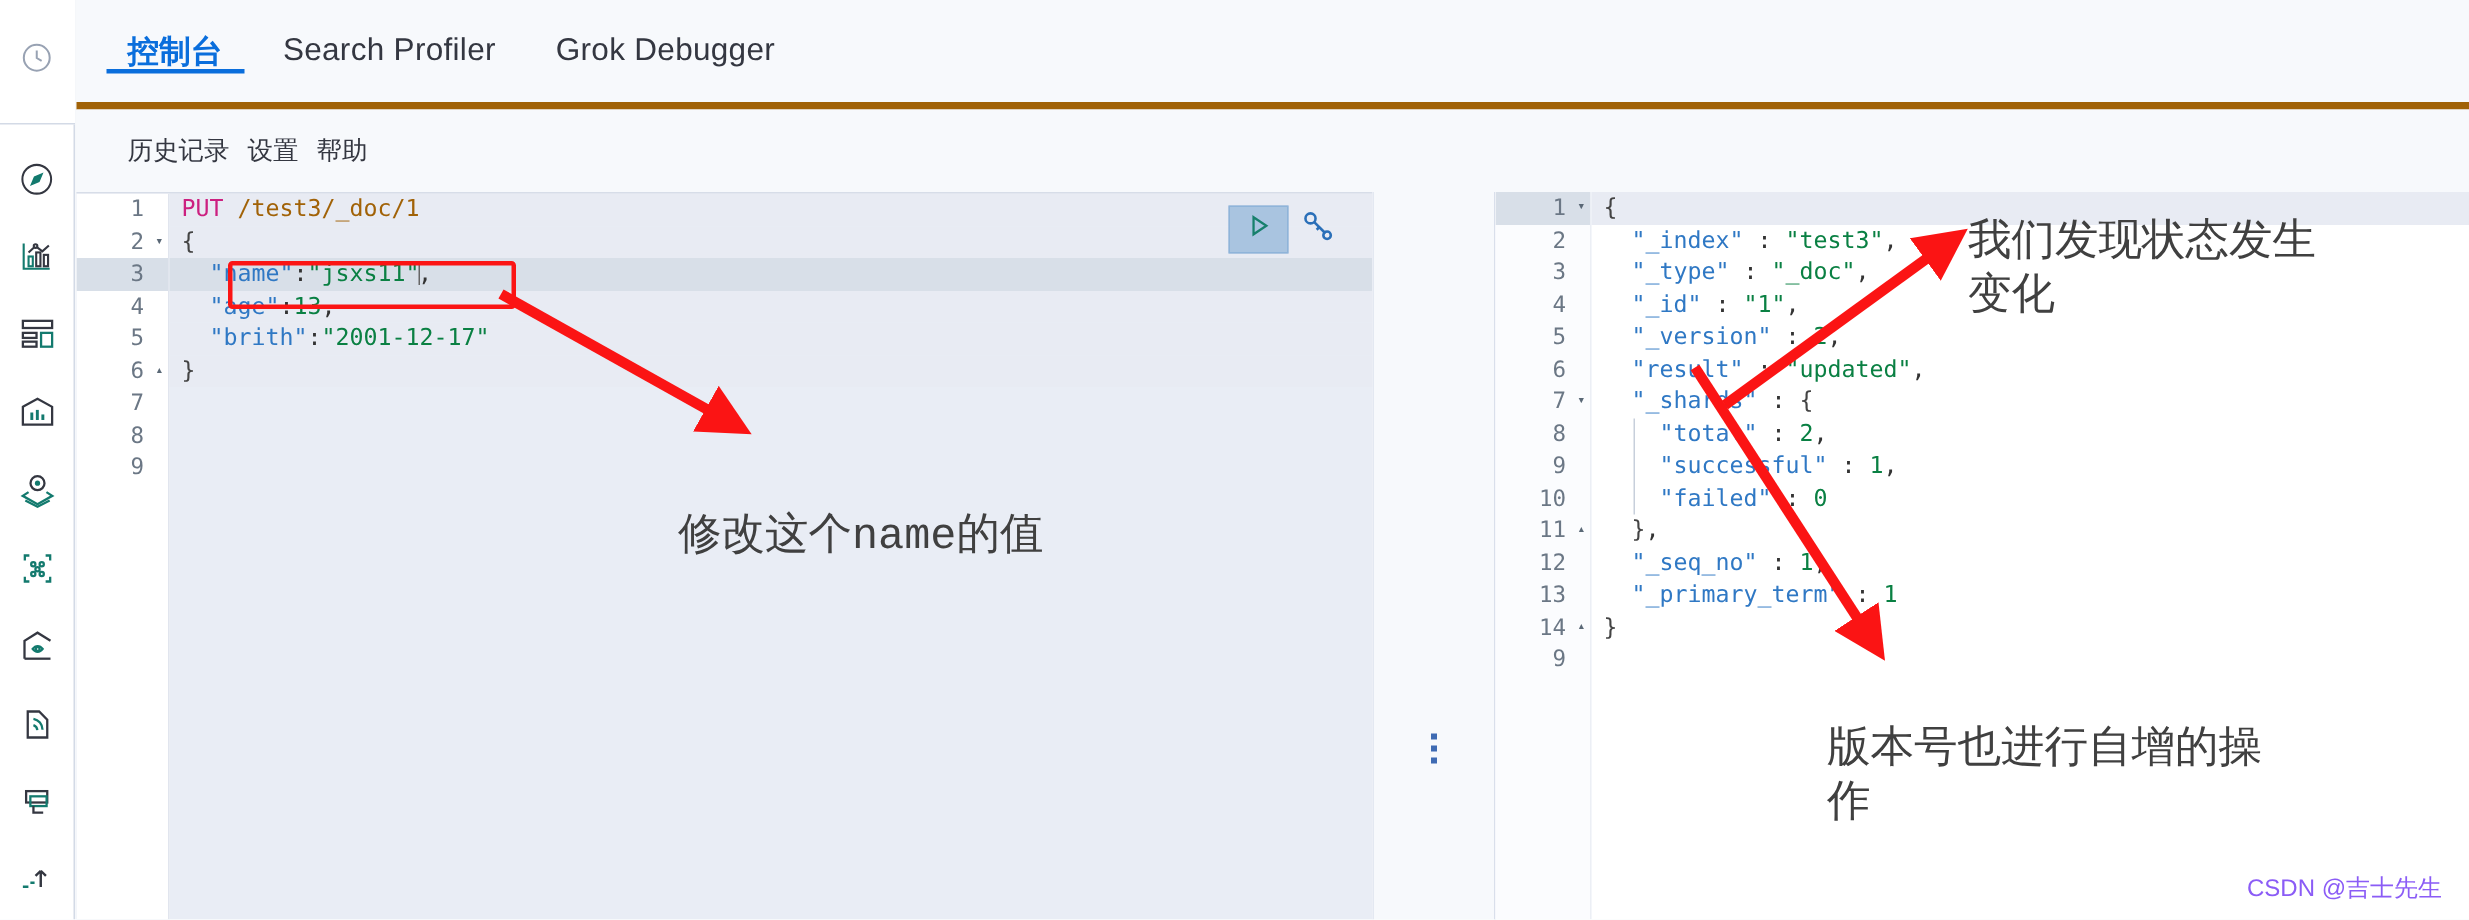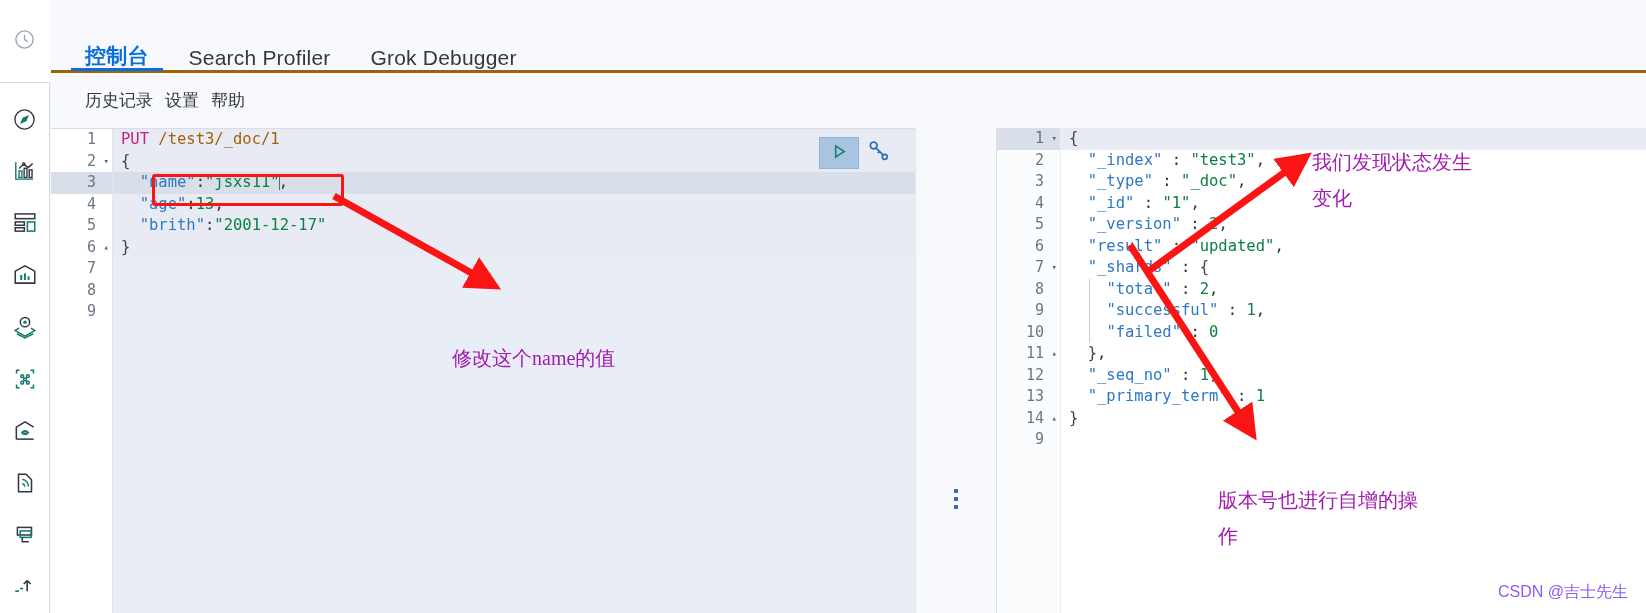--- a/index.html
+++ b/index.html
@@ -32,22 +32,22 @@
 
   
   .main {
     position: absolute; left: 51px; top: 0; right: 0; bottom: 0;
     background: #f7f9fc;
   }
 
   
   .tabbar {
     height: 73px; background: #f7f9fc;
-    border-bottom: 3px solid #a16207;
-    display: flex; align-items: flex-end; padding-left: 20px;
+    border-bottom: 5px solid #a16207;
+    display: flex; align-items: center; padding-left: 20px;
   }
   .tab {
     display: flex; align-items: center;
     padding: 0 14px; margin-right: 12px;
     font-size: 21px; color: #343741;
     position: relative; cursor: pointer;
     letter-spacing: .2px;
   }
   .tab.active { color: #0a6edc; font-weight: 600; }
   .tab.active::after {
@@ -156,24 +156,24 @@
     width: 40px; height: 32px;
     background: #a9c4e0; border: 1px solid #8fb4d9;
     display: flex; align-items: center; justify-content: center;
     cursor: pointer;
   }
   .wrench-btn { cursor: pointer; display: flex; align-items: center; }
 
   
   .anno {
     position: absolute;
-    color: #a21caf;
-    font-size: 20px;
+    color: #404040;
+    font-size: 29px;
     line-height: 36px;
-    font-family: Liberation Serif, serif;
+    font-family: Liberation Mono, monospace;
     white-space: pre-line;
   }
   #anno-edit   { left: 452px; top: 340px; }
   #anno-status { left: 1312px; top: 144px; }
   #anno-ver    { left: 1218px; top: 482px; }
 
   .hl-box {
     position: absolute; left: 152px; top: 174px;
     width: 192px; height: 32px;
     border: 3px solid #fb1414; border-radius: 3px;

